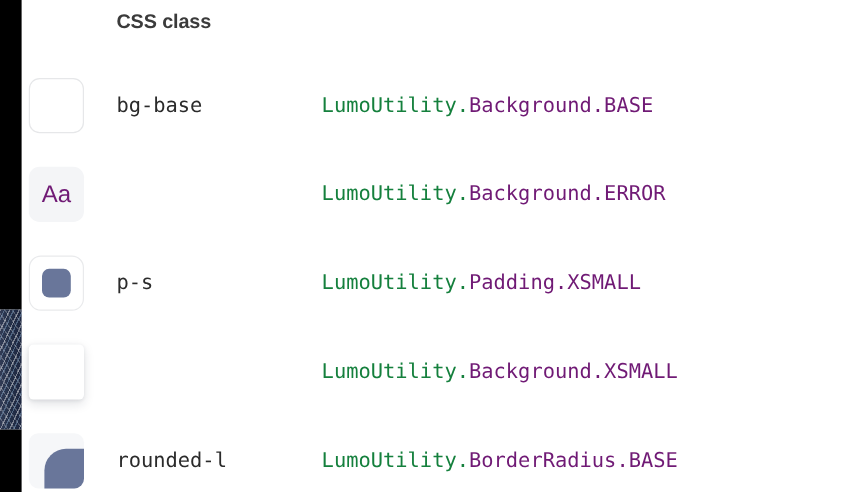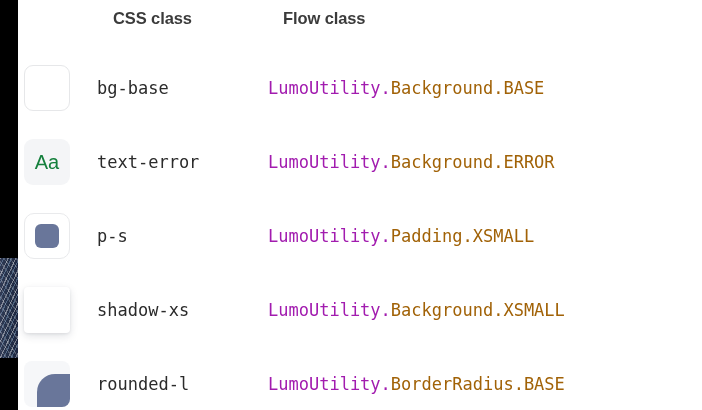--- a/index.html
+++ b/index.html
@@ -49,21 +49,21 @@
   .table {
     position: absolute;
     left: 0;
     top: 0;
     width: 702px;
     height: 410px;
   }
   .thead {
     position: absolute;
     top: 4px;
-    left: 16px;
+    left: 0;
     right: 0;
     height: 30px;
     padding-left: 20px;
   }
   .th {
     position: absolute;
     font-size: 16.5px;
     font-weight: bold;
     color: #3b3b3b;
     letter-spacing: -0.1px;
@@ -109,22 +109,22 @@
     position: absolute;
     left: 268px;
     top: 0;
     height: 74px;
     display: flex;
     align-items: center;
     font-family: "DejaVu Sans Mono", "Liberation Mono", monospace;
     font-size: 17px;
     white-space: nowrap;
   }
-  .flow-prefix { color: #a21caf; }
-  .flow-value  { color: #a16207; }
+  .flow-prefix { color: #15803d; }
+  .flow-value  { color: #701a75; }
 
   
   .sw {
     box-sizing: border-box;
     width: 46px;
     height: 46px;
     position: relative;
   }
 
   
@@ -138,21 +138,21 @@
   .sw-text-error {
     background: #f4f5f7;
     border-radius: 9px;
     display: flex;
     align-items: center;
     justify-content: center;
   }
   .sw-text-error span {
     font-family: "Liberation Sans", sans-serif;
     font-size: 20px;
-    color: #15803d;
+    color: #701a75;
     line-height: 1;
   }
 
   
   .sw-p-s {
     background: #ffffff;
     border: 1px solid #e9eaec;
     border-radius: 10px;
     display: flex;
     align-items: center;
@@ -191,41 +191,39 @@
 </style>
 </head>
 <body>
 
 <div id="screen">
 
   <div class="table">
 
     <div class="thead">
       <div class="th c1">CSS class</div>
-      <div class="th c2">Flow class</div>
     </div>
 
     <div class="row r0">
       <div class="cell-preview">
         <div class="sw sw-bg-base"></div>
       </div>
       <div class="cell-css">bg-base</div>
       <div class="cell-flow">
         <span class="flow-prefix">LumoUtility.</span>
           <span class="flow-value">Background.BASE</span>
       </div>
     </div>
 
     <div class="row r1">
       <div class="cell-preview">
         <div class="sw sw-text-error">
           <span>Aa</span>
         </div>
       </div>
-      <div class="cell-css">text-error</div>
       <div class="cell-flow">
         <span class="flow-prefix">LumoUtility.</span>
           <span class="flow-value">Background.ERROR</span>
       </div>
     </div>
 
     <div class="row r2">
       <div class="cell-preview">
         <div class="sw sw-p-s">
           <i></i>
@@ -235,21 +233,20 @@
       <div class="cell-flow">
         <span class="flow-prefix">LumoUtility.</span>
           <span class="flow-value">Padding.XSMALL</span>
       </div>
     </div>
 
     <div class="row r3">
       <div class="cell-preview">
         <div class="sw sw-shadow-xs"></div>
       </div>
-      <div class="cell-css">shadow-xs</div>
       <div class="cell-flow">
         <span class="flow-prefix">LumoUtility.</span>
           <span class="flow-value">Background.XSMALL</span>
       </div>
     </div>
 
     <div class="row r4">
       <div class="cell-preview">
         <div class="sw sw-rounded-l">
           <i></i>

